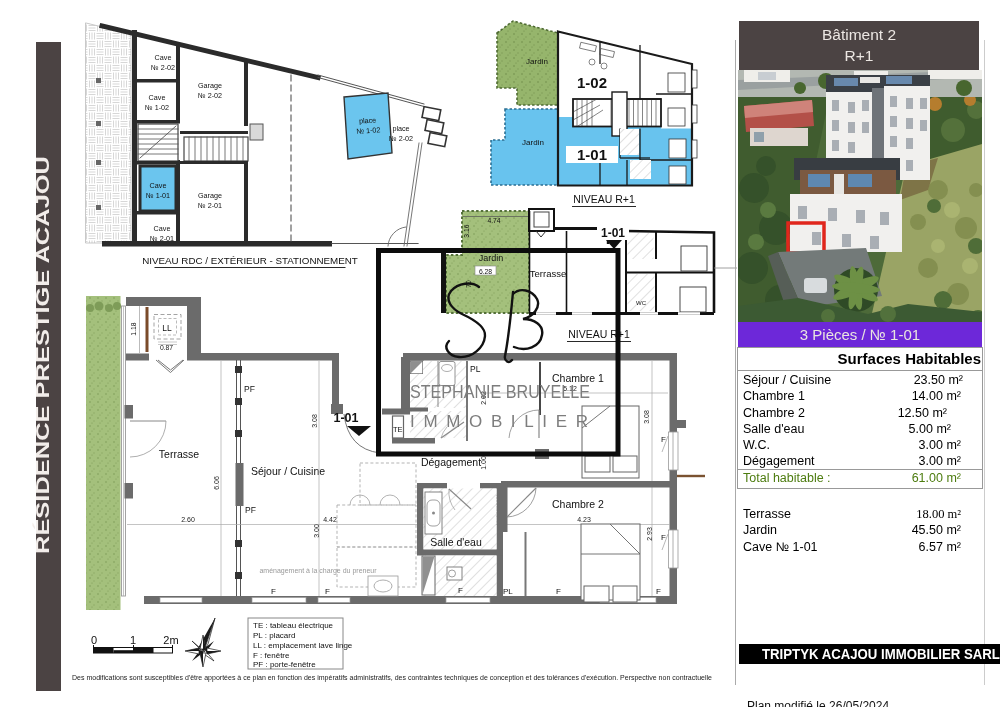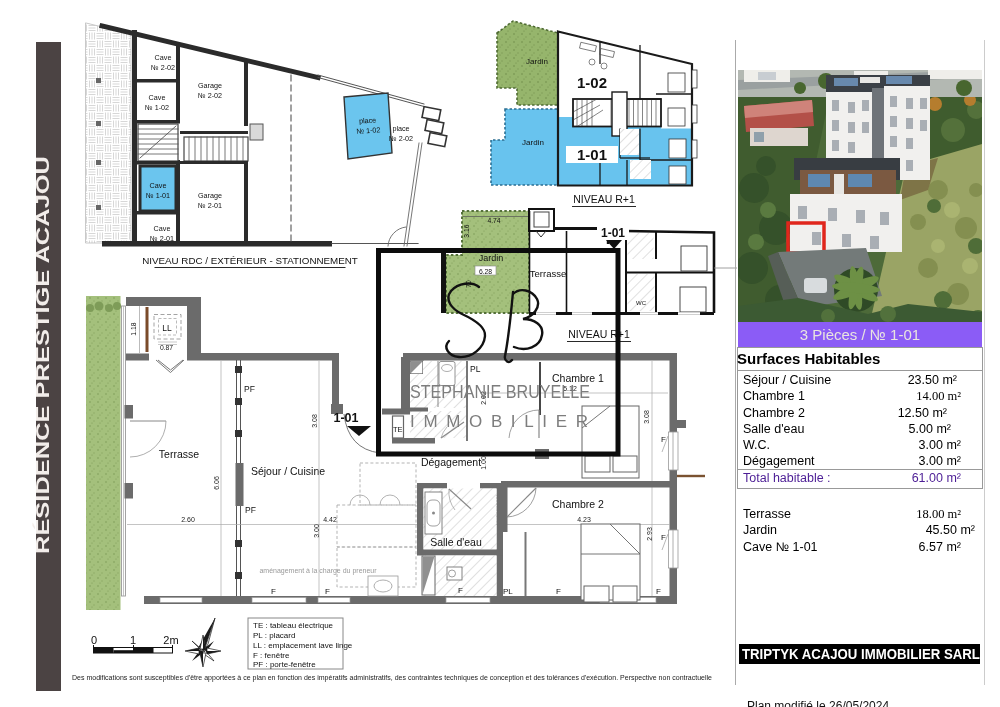--- a/index.html
+++ b/index.html
@@ -619,20 +619,24 @@
 
   <text x="72" y="680" font-size="7.3" fill="#222" textLength="640" lengthAdjust="spacingAndGlyphs">Des modifications sont susceptibles d'être apportées à ce plan en fonction des impératifs administratifs, des contraintes techniques de conception et des tolérances d'exécution. Perspective  non contractuelle</text>
 </g>
 </svg>
 
 <div id="rightpanel" style="position:absolute;left:735px;top:0;width:250px;height:707px;">
 
   <div style="position:absolute;left:0px;top:40px;width:1px;height:645px;background:#aaa"></div>
   <div style="position:absolute;left:249px;top:40px;width:1px;height:645px;background:#ccc"></div>
 
+  <div style="position:absolute;left:4px;top:21px;width:240px;height:49px;background:#4b4343;color:#ece7e3;text-align:center;font-size:15.5px;">
+    <div style="margin-top:5px;">Bâtiment 2</div>
+    <div style="margin-top:3px;">R+1</div>
+  </div>
 
   <svg width="244" height="252" viewBox="0 0 244 252" style="position:absolute;left:3px;top:70px;">
 
     <rect x="0" y="0" width="244" height="252" fill="#4d6a39"></rect>
 
     <polygon points="0,24 92,24 72,120 58,252 0,252" fill="#405c2f"></polygon>
     <g fill="#35512a">
           <circle cx="16" cy="118" r="15"></circle>
           <circle cx="38" cy="158" r="17"></circle>
           <circle cx="14" cy="198" r="16"></circle>
@@ -774,44 +778,44 @@
       <ellipse cx="118" cy="218" rx="24" ry="5" transform="rotate(5 118 218)"></ellipse>
     </g>
 
     <polygon points="0,252 0,236 60,228 130,244 170,234 244,242 244,252" fill="#3c5a33"></polygon>
     <g fill="#52713c">
           <circle cx="150" cy="244" r="8"></circle>
           <circle cx="90" cy="246" r="7"></circle>
         </g>
   </svg>
 
-  <div style="position:absolute;left:3px;top:322px;width:244px;height:24.5px;background:#8b5cf6;color:#e9e4e0;text-align:center;font-size:15px;line-height:25px;">3 Pièces / № 1-01</div>
+  <div style="position:absolute;left:3px;top:322px;width:244px;height:24.5px;background:#6d28d9;color:#e9e4e0;text-align:center;font-size:15px;line-height:25px;">3 Pièces / № 1-01</div>
 
   <div style="position:absolute;left:2px;top:347px;width:244px;height:140px;border:1px solid #999;background:#fff;"></div>
 
-  <div style="position:absolute;left:2px;top:350px;width:244px;text-align:left;font-size:15px;font-weight:bold;color:#000;">Surfaces Habitables</div>
+  <div style="position:absolute;left:2px;top:350px;width:244px;text-align:right;font-size:15px;font-weight:bold;color:#000;">Surfaces Habitables</div>
   <div style="position:absolute;left:2px;top:369.5px;width:245px;height:1px;background:#999;"></div>
 
   <div style="position:absolute;left:8px;top:372px;width:232px;font-size:12.5px;color:#000;line-height:16.3px;">
-    <div>Séjour / Cuisine<span style="float:right;margin-right:18px;">23.50 m²</span></div>
-    <div>Chambre 1<span style="float:right;margin-right:14px;font-family:Liberation Serif, serif;">14.00 m²</span></div>
+    <div>Séjour / Cuisine<span style="float:right;margin-right:12px;">23.50 m²</span></div>
+    <div>Chambre 1<span style="float:right;margin-right:14px;">14.00 m²</span></div>
     <div>Chambre 2<span style="float:right;margin-right:28px;">12.50 m²</span></div>
     <div>Salle d'eau<span style="float:right;margin-right:24px;">5.00 m²</span></div>
     <div>W.C.<span style="float:right;margin-right:14px;">3.00 m²</span></div>
     <div>Dégagement<span style="float:right;margin-right:14px;">3.00 m²</span></div>
   </div>
   <div style="position:absolute;left:2px;top:468.5px;width:245px;height:1px;background:#999;"></div>
 
-  <div style="position:absolute;left:8px;top:471px;width:232px;font-size:12.5px;color:#4c1d95;">Total habitable :<span style="float:right;margin-right:14px;">61.00 m²</span></div>
+  <div style="position:absolute;left:8px;top:471px;width:232px;font-size:12.5px;color:#4d7c0f;">Total habitable :<span style="float:right;margin-right:14px;">61.00 m²</span></div>
 
   <div style="position:absolute;left:8px;top:506px;width:232px;font-size:12.5px;color:#000;line-height:16.4px;">
     <div>Terrasse<span style="float:right;margin-right:14px;font-family:Liberation Serif, serif;">18.00 m²</span></div>
-    <div>Jardin<span style="float:right;">45.50 m²</span></div>
+    <div>Jardin<span style="float:right;margin-right:14px;">45.50 m²</span></div>
     <div>Cave № 1-01<span style="float:right;margin-right:14px;">6.57 m²</span></div>
   </div>
 
-  <div style="position:absolute;left:4px;top:643.5px;width:241px;height:20px;background:#000;color:#fff;overflow:hidden;">
+  <div style="position:absolute;left:4px;top:643.5px;width:241px;height:20px;background:#000;color:#fff;overflow:hidden;padding-left:20px;">
     <div style="font-size:15px;font-weight:bold;white-space:nowrap;transform:scaleX(0.88);transform-origin:0 50%;margin-left:3px;line-height:20px;">TRIPTYK ACAJOU IMMOBILIER SARL</div>
   </div>
 
   <div style="position:absolute;left:12px;top:672px;font-size:12px;color:#111;margin-top:27px;">Plan modifié  le 26/05/2024</div>
 </div>
 </div>
 
 </body></html>

